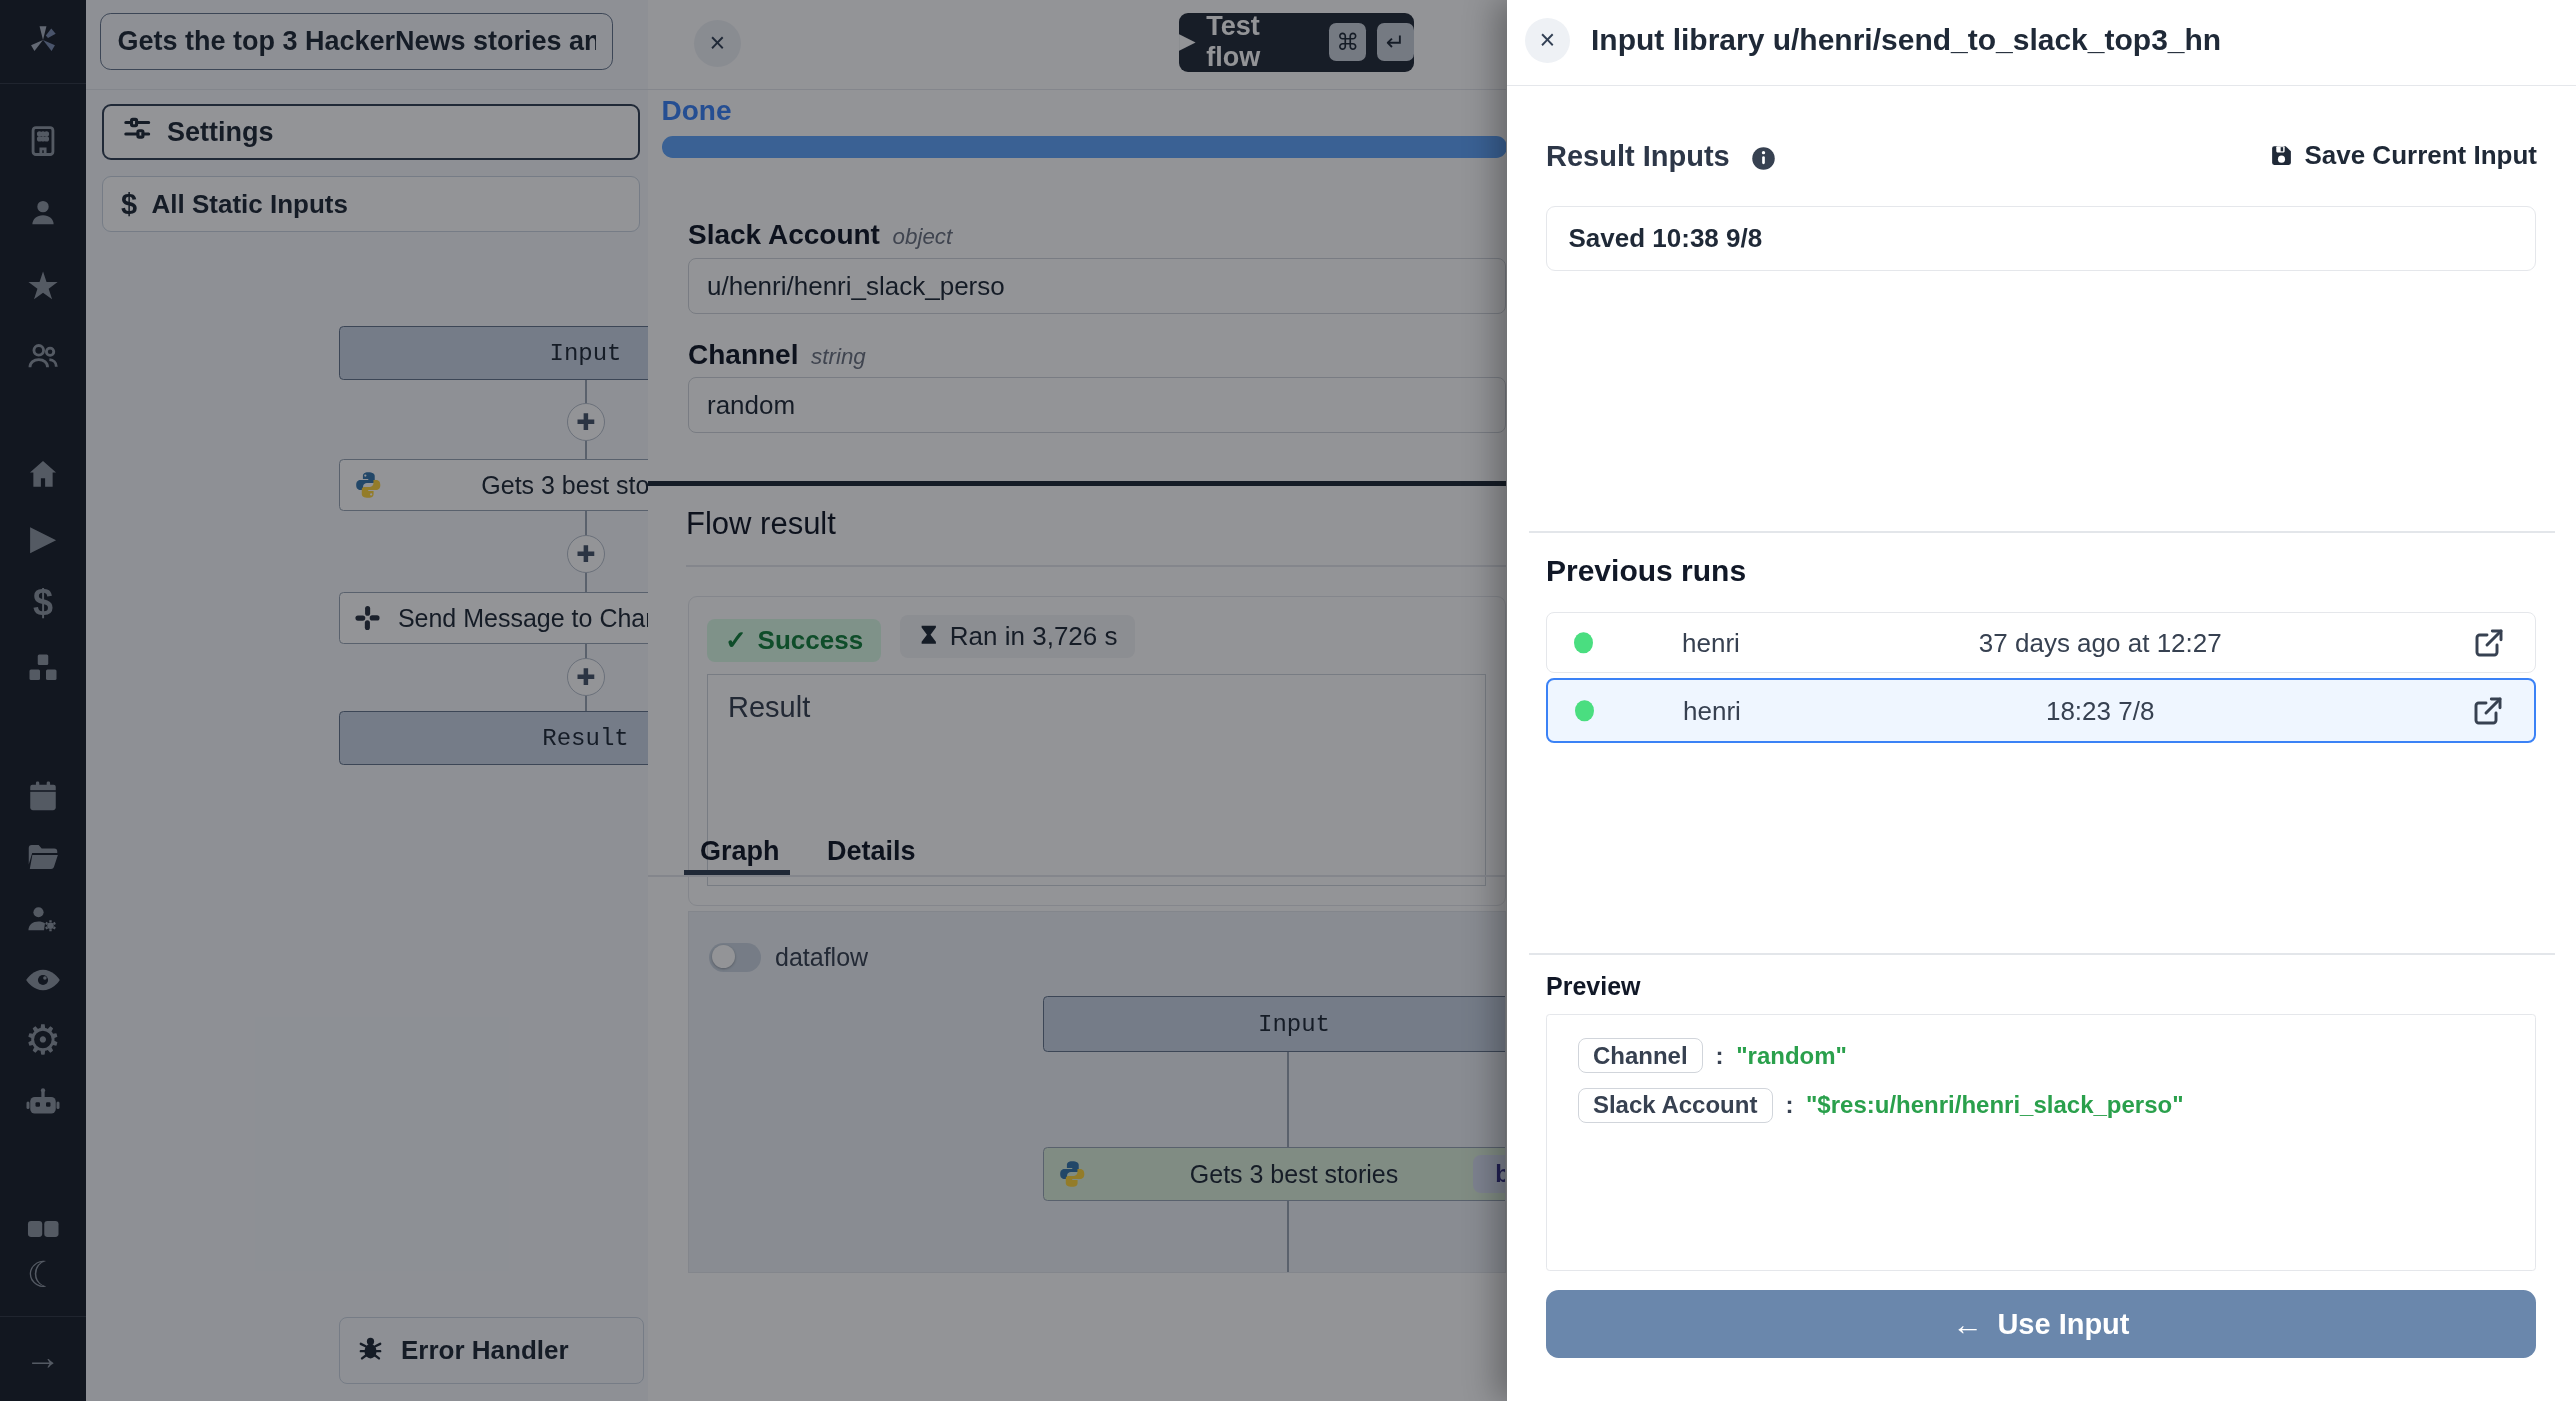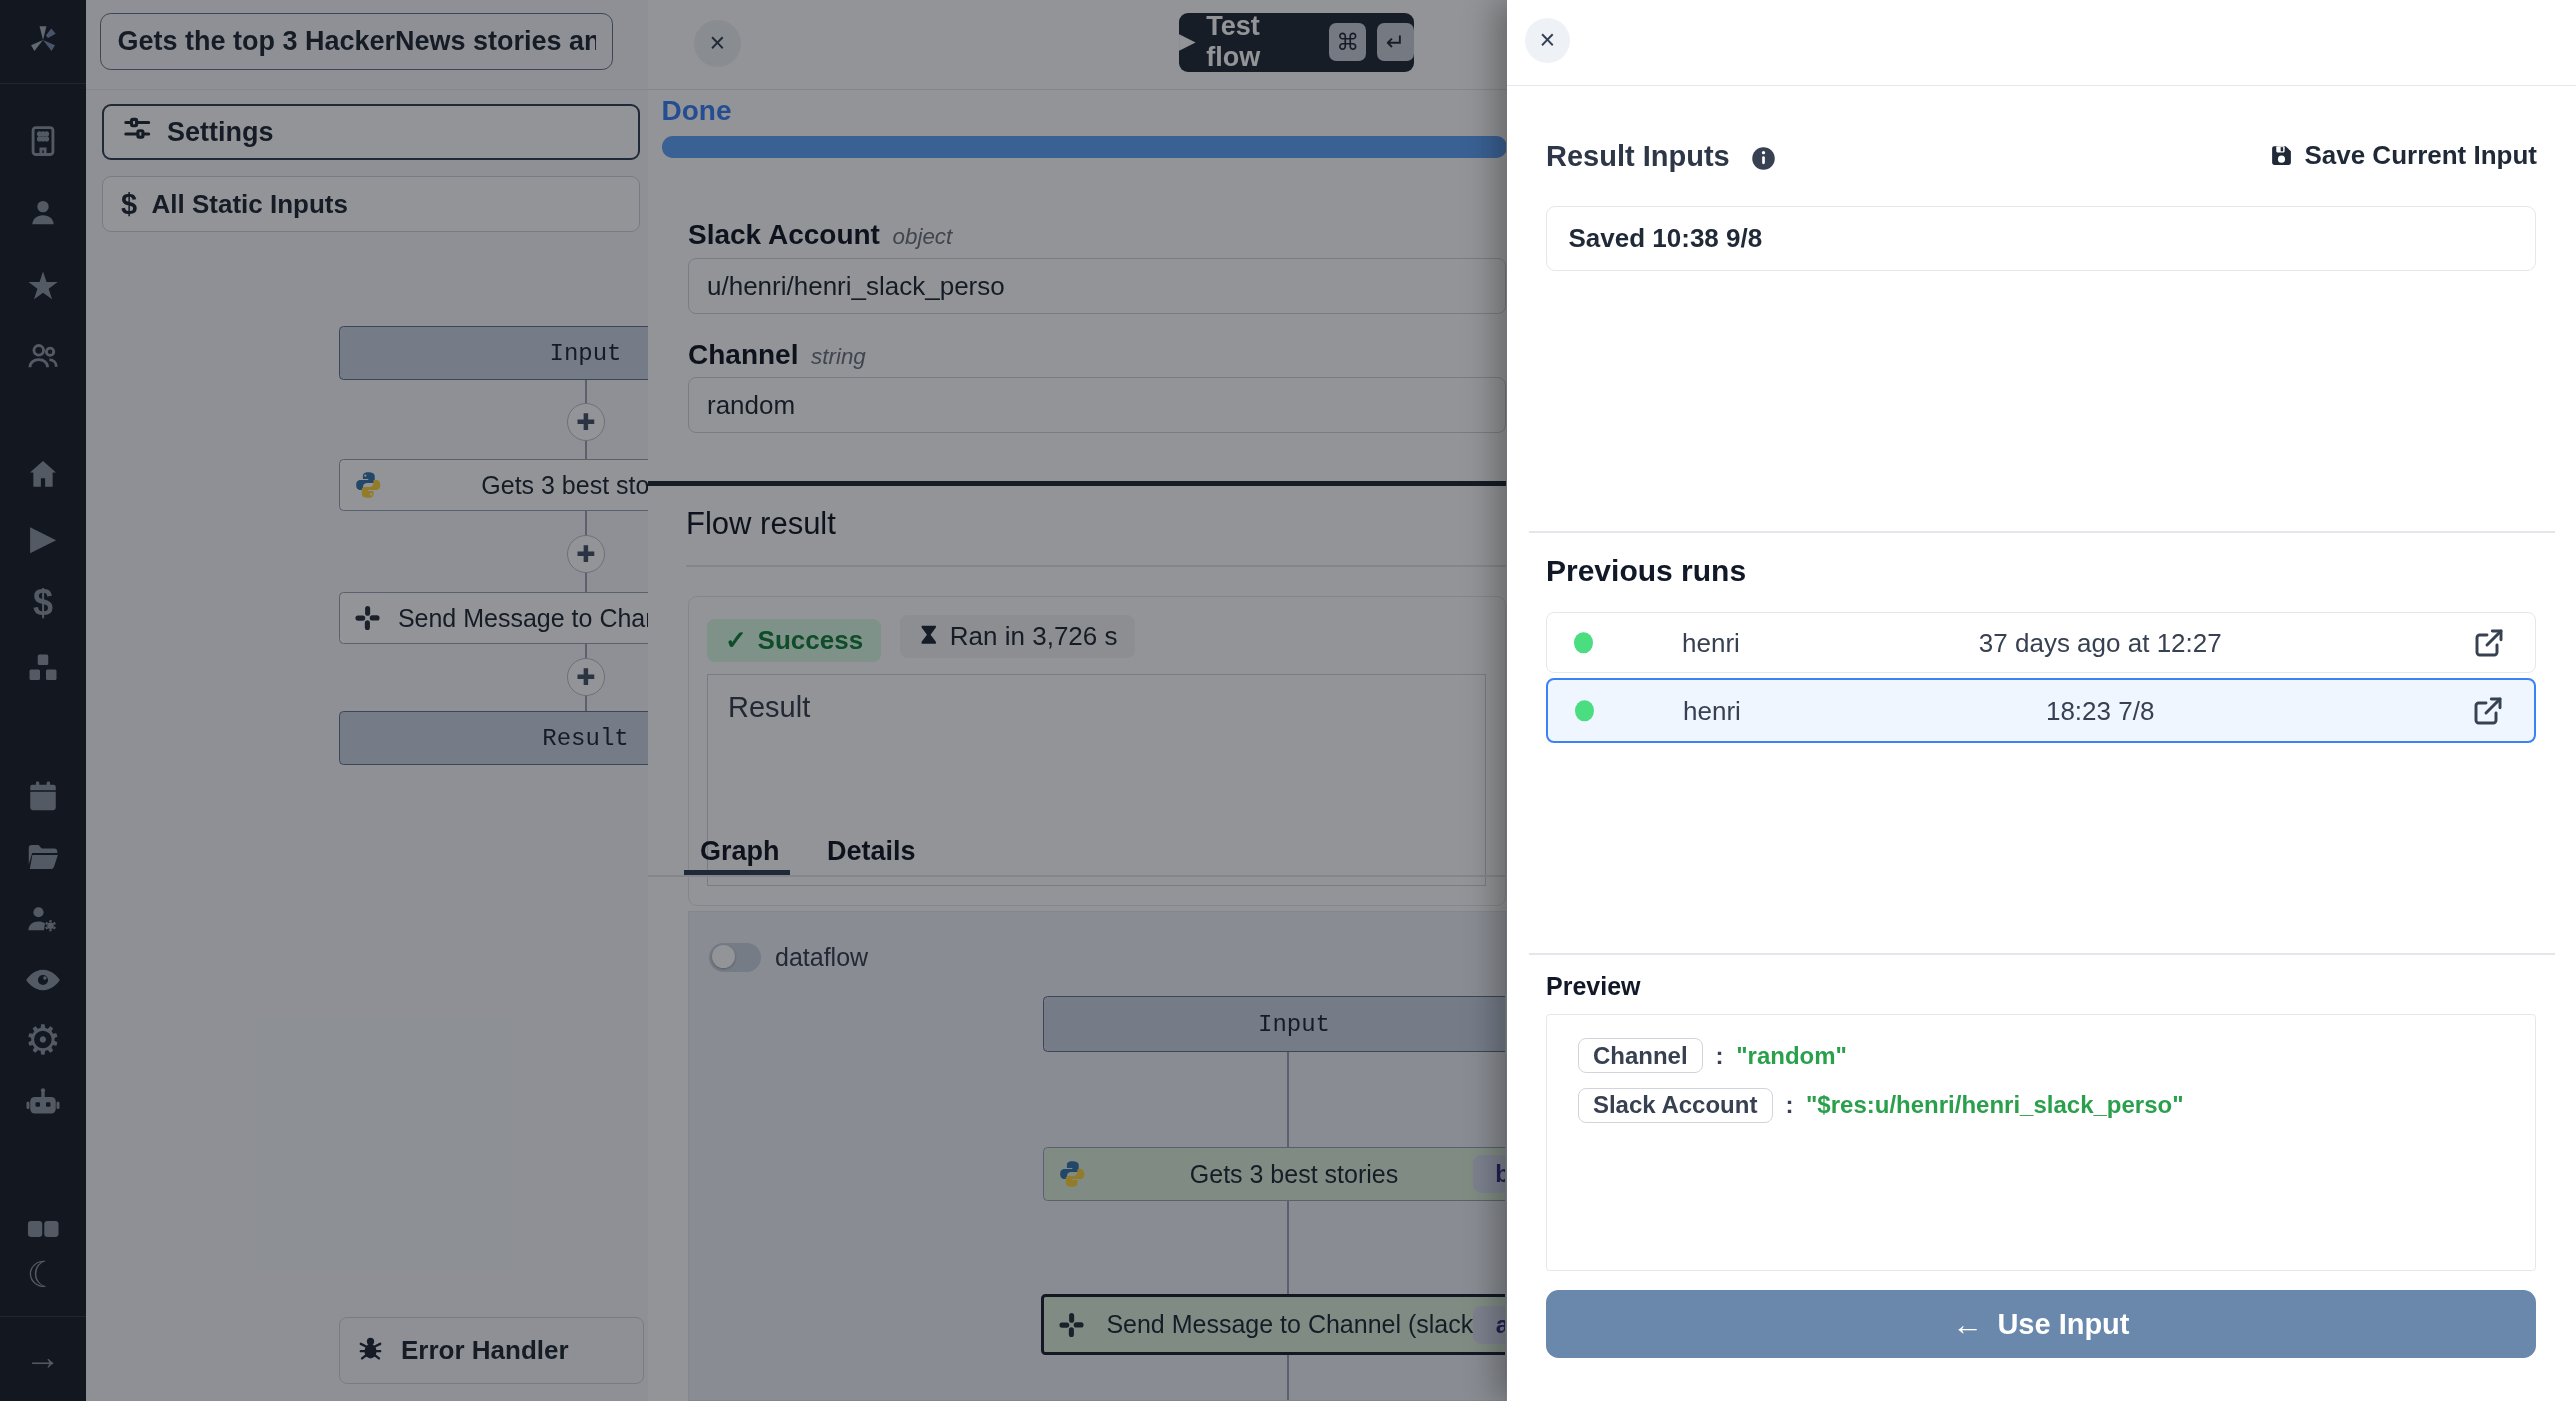--- a/index.html
+++ b/index.html
@@ -67,21 +67,21 @@
   .status-badge { display:inline-flex; align-items:center; gap:10.8px; height:43px; border-radius:8px;
     padding:0 18px; font-size:26px; font-weight:600; }
   #badge-success { background:#dcfce7; color:#15803d; }
   #badge-duration { background:#f3f4f6; color:#1f2937; margin-left:14.4px; font-weight:400; }
   #result-inner { position:absolute; left:18px; top:77px; width:779px; height:212px; border:1.8px solid #cfd4db; padding:16px 20px; }
   #result-title { font-size:29px; font-weight:500; color:#374151; }
   #result-empty { margin-top:20px; font-size:27px; color:#9ca3af; }
   .tab { position:absolute; top:836px; font-size:27px; font-weight:600; color:#111827; }
   #tab-underline { position:absolute; left:36px; top:870px; width:106px; height:4.5px; background:#334155; }
   #tabs-divider { position:absolute; left:0; top:875px; width:858px; height:1.8px; background:#e5e7eb; }
-  #graph-box { position:absolute; left:40px; top:911px; width:818px; height:490px; border:1.8px solid #e2e6eb;
+  #graph-box { position:absolute; left:40px; top:911px; width:818px; height:362px; border:1.8px solid #e2e6eb;
     background:#eef1f6; overflow:hidden; }
   #toggle-track { position:absolute; left:20px; top:30.5px; width:52px; height:29px; border-radius:14.4px; background:#cbd5e1; }
   #toggle-knob { position:absolute; left:2.7px; top:2.7px; width:23px; height:23px; border-radius:50%; background:#fff;
     box-shadow:0 0.9px 2.7px rgba(0,0,0,.3); }
   #toggle-label { position:absolute; left:86px; top:30.5px; font-size:25px; color:#374151; }
 
   
   #overlay { left:0; top:0; width:1507px; height:1401px; background:rgba(8,11,18,0.44); z-index:5; }
 
   
@@ -391,20 +391,21 @@
     </div>
   </div>
 
   <div id="overlay" class="abs"></div>
 
   <div id="drawer" class="abs">
     <div id="drawer-header">
       <div class="close-circle" style="left:18px; top:18px; width:45px; height:45px">
         <span>×</span>
       </div>
+      <div id="drawer-title">Input library u/henri/send_to_slack_top3_hn</div>
     </div>
 
     <div class="sec-h" style="top:140px">
       <span>Result Inputs</span>
       <span style="display:inline-flex; vertical-align:middle; margin-left:12.6px">
         <svg width="27" height="27" viewBox="0 0 24 24">
           <circle cx="12" cy="12" r="10" fill="#374151"></circle>
           <rect x="10.8" y="10" width="2.4" height="7" rx="1.2" fill="#fff"></rect>
           <circle cx="12" cy="6.8" r="1.5" fill="#fff"></circle>
         </svg>

